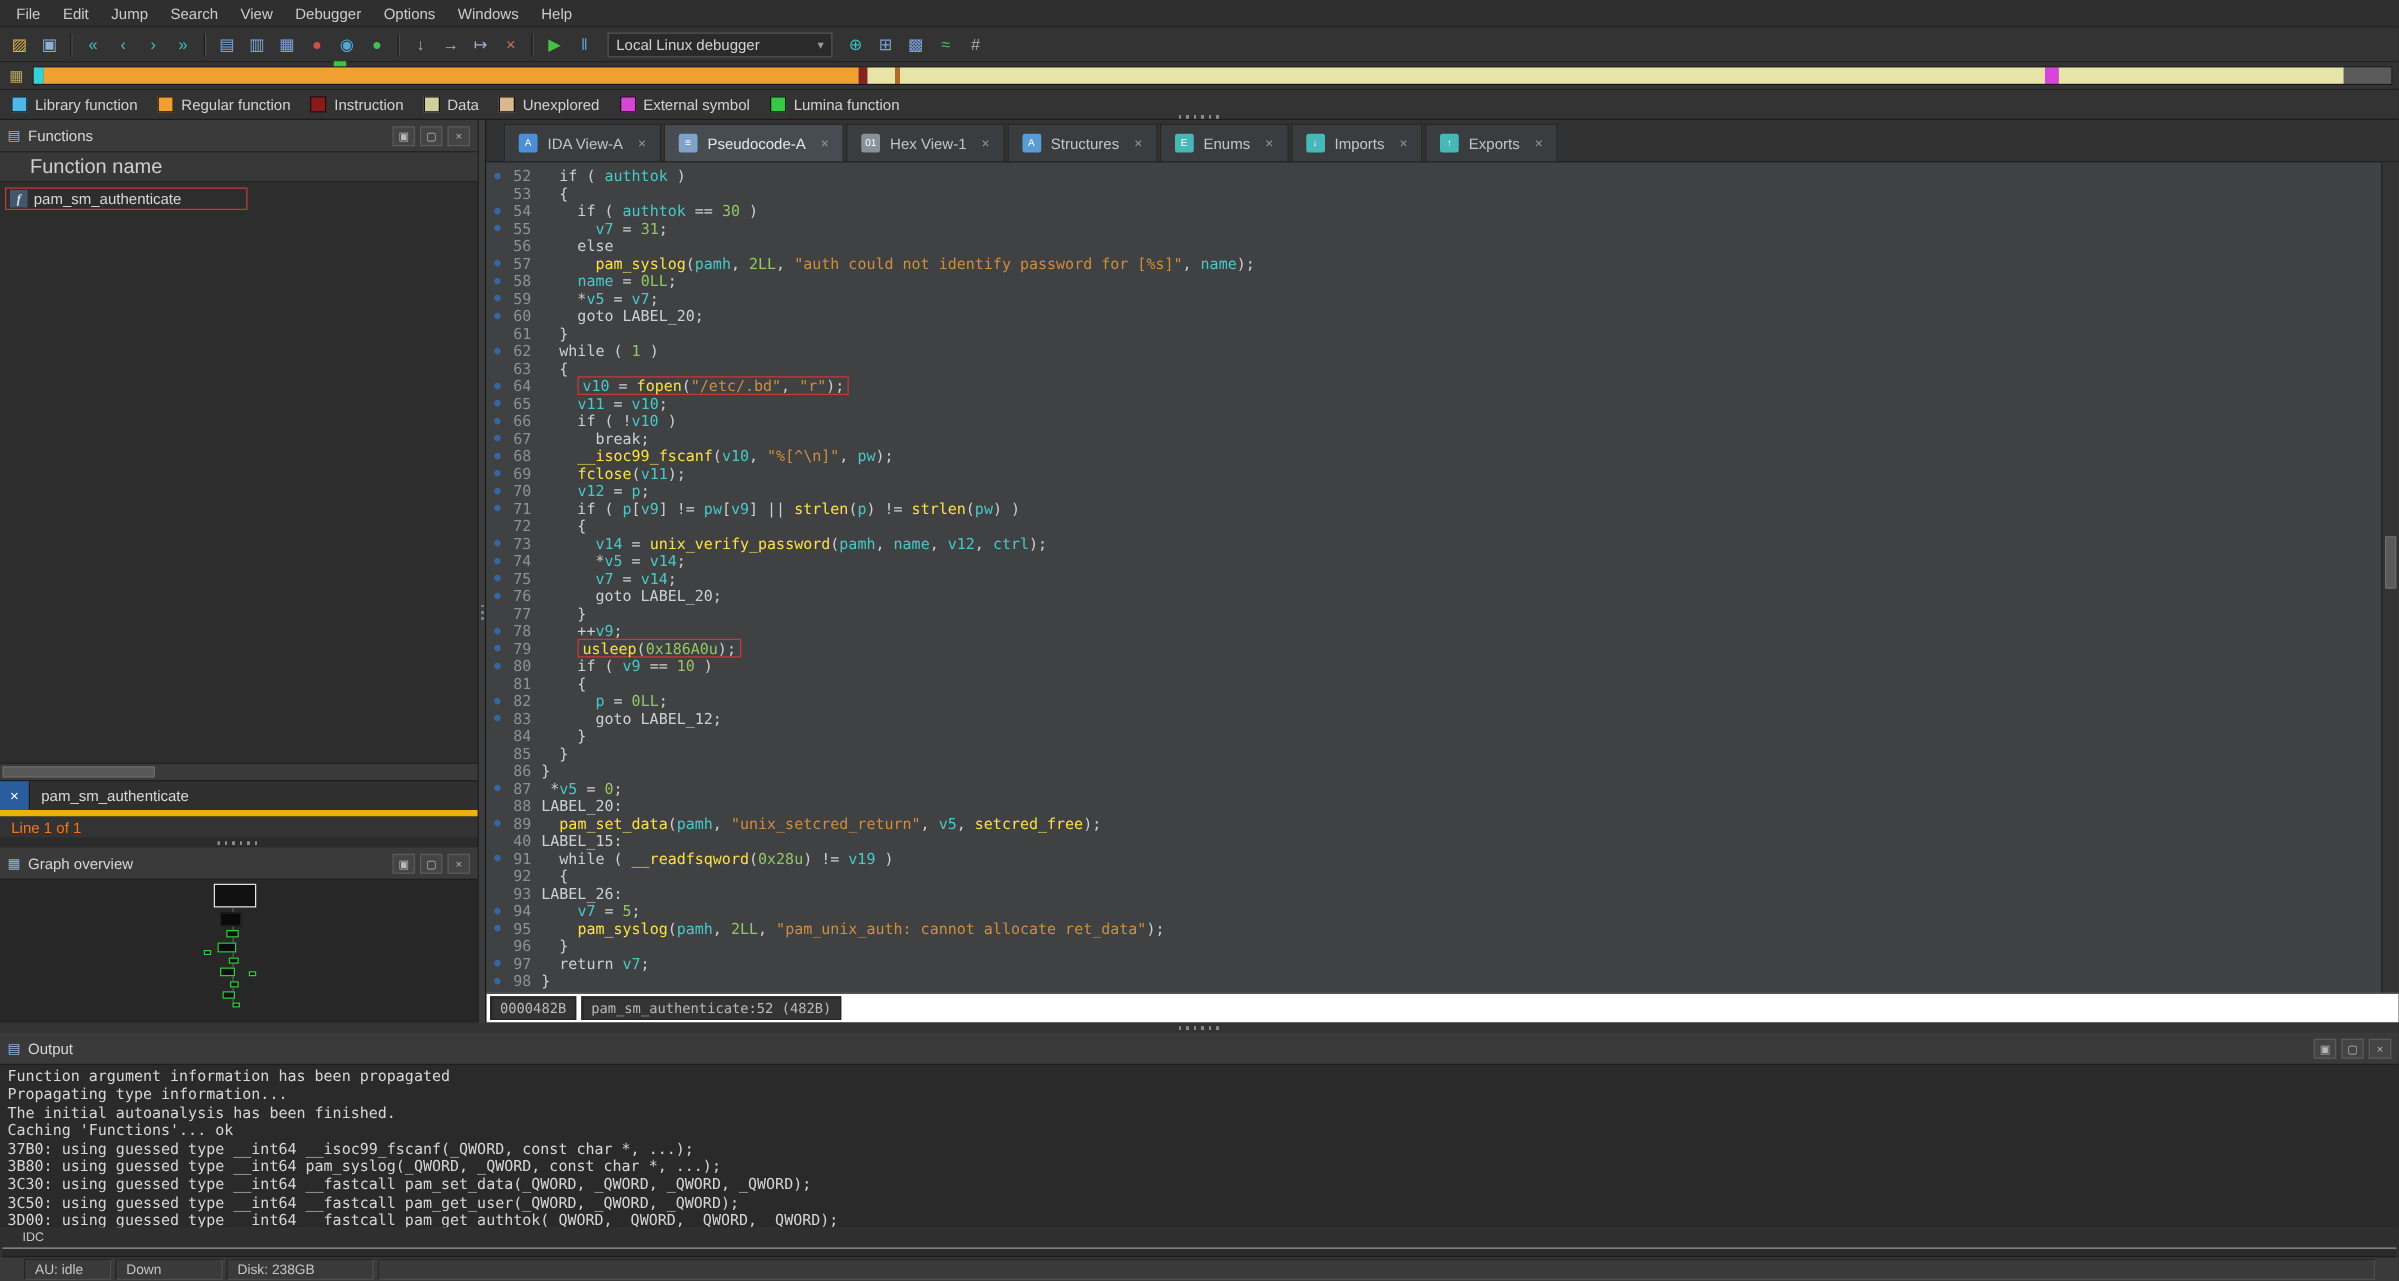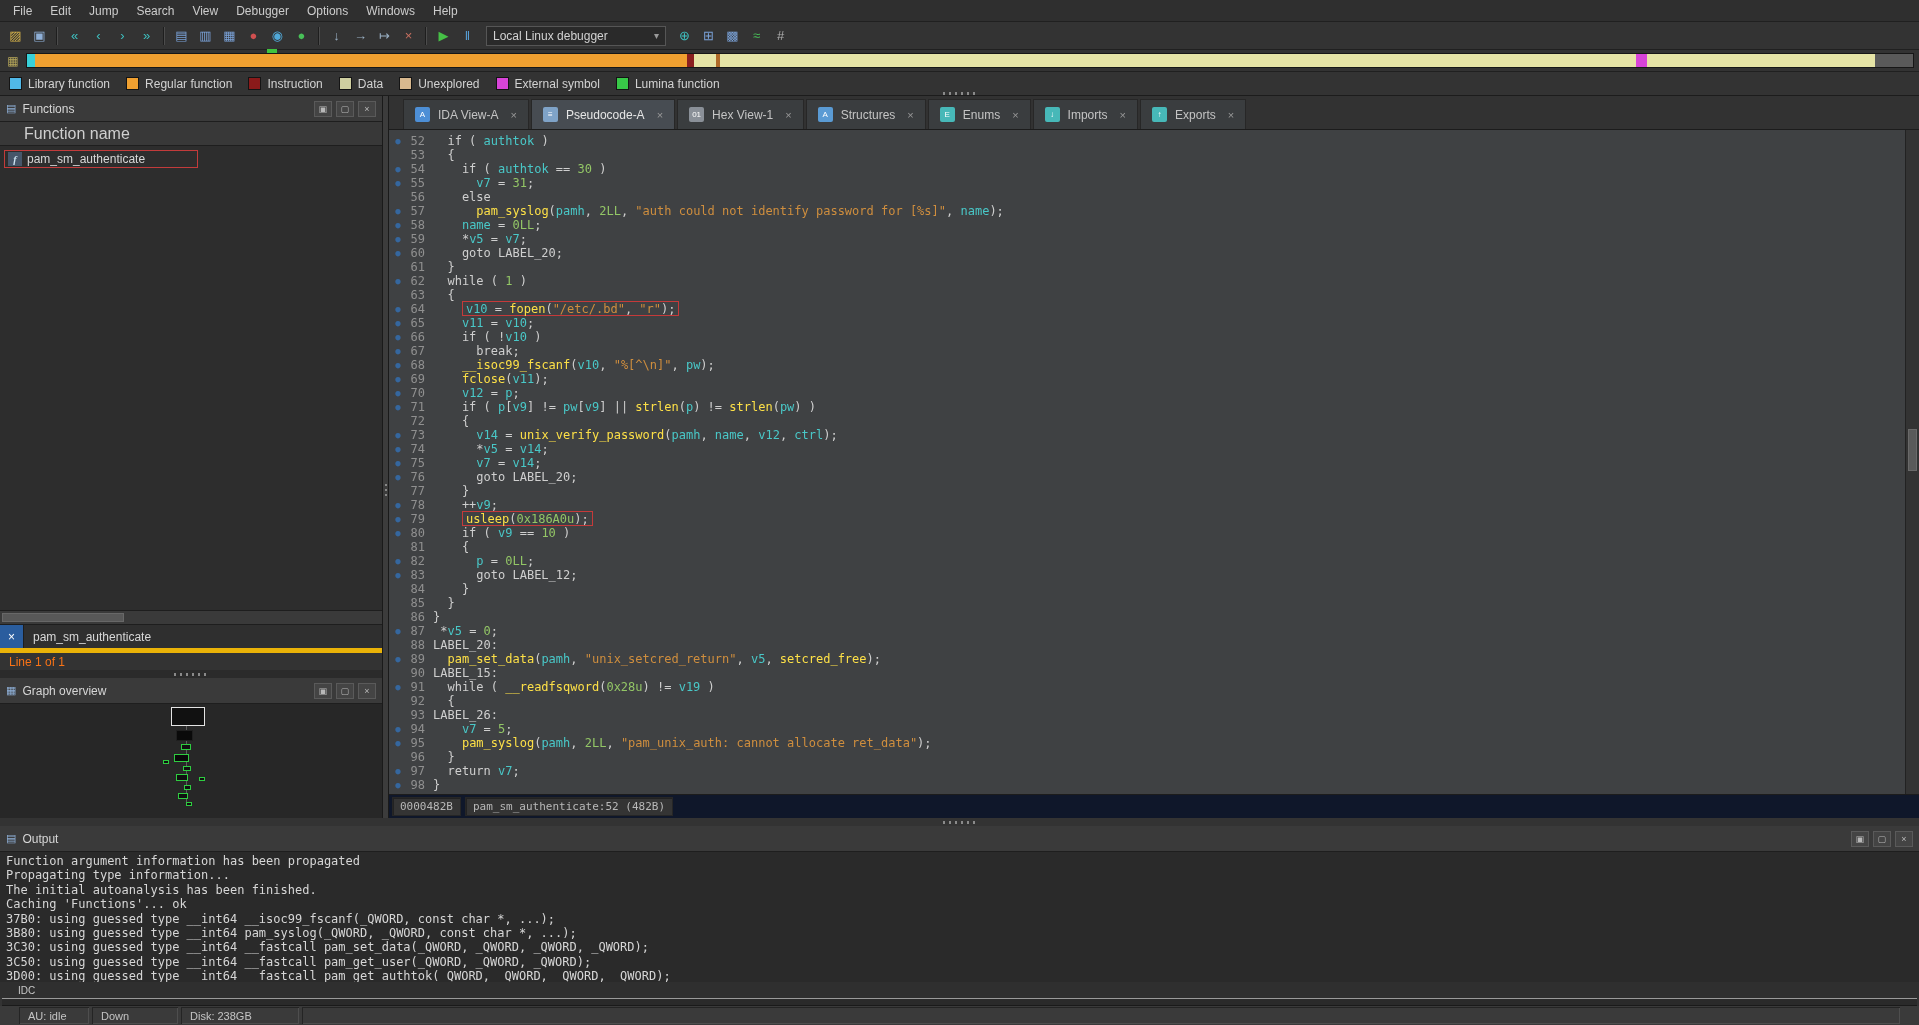--- a/index.html
+++ b/index.html
@@ -80,21 +80,21 @@
   .code-wrap { flex:1; min-height:0; position:relative; background:#3f4143; font:12px/14px "DejaVu Sans Mono", monospace; overflow:hidden; }
   #code { position:absolute; top:4px; left:0; right:14px; }
   .cl { height:14px; display:flex; white-space:pre; }
   .bp { width:18px; text-align:center; color:#35679f; font-size:9px; line-height:14px; flex:0 0 auto; }
   .ln { width:26px; text-align:right; color:#909090; padding-right:8px; flex:0 0 auto; }
   .lt { white-space:pre; }
   .d { color:#cfcfcf; } .v { color:#49c8c8; } .s { color:#cf8e3e; } .n { color:#93c666; } .f { color:#fde047; }
   .redbox { display:inline-block; border:1px solid #c53a3a; padding:0 3px; margin:-1px 0; height:15px; }
   .vscrollbar { position:absolute; right:0; top:0; bottom:0; width:14px; background:#333; border-left:1px solid #222; }
   .vthumb { position:absolute; left:2px; top:45%; width:9px; height:42px; background:#5a5a5a; border:1px solid #6a6a6a; }
-  .code-status { height:24px; background:#0f172a; border-top:1px solid #1c1c1c; display:flex; align-items:center; gap:4px; padding:0 3px; font:11px "DejaVu Sans Mono", monospace; color:#b8b8b8; flex:0 0 auto; }
+  .code-status { height:24px; background:#ffffff; border-top:1px solid #1c1c1c; display:flex; align-items:center; gap:4px; padding:0 3px; font:11px "DejaVu Sans Mono", monospace; color:#b8b8b8; flex:0 0 auto; }
   .cs-cell { background:#343434; border:1px solid #262626; box-shadow:inset 1px 1px 0 #222; padding:2px 7px; }
 
   
   .hsplit { height:8px; background:#333; display:flex; align-items:center; justify-content:center; flex:0 0 auto; }
   .hsplit i { width:34px; height:3px; background:repeating-linear-gradient(90deg,#8a8a8a 0 2px,transparent 2px 6px); }
   .log { height:130px; background:#2a2a2a; font:12px/14.4px "DejaVu Sans Mono", monospace; color:#d6d6d6; padding:2px 6px; overflow:hidden; flex:0 0 auto; }
   .idc-row { height:16px; background:#2f2f2f; display:flex; align-items:center; padding-left:18px; font-size:10px; color:#c8c8c8; flex:0 0 auto; }
   .idc-input { height:8px; background:#2a2a2a; border-top:1px solid #9a9a9a; border-bottom:1px solid #1a1a1a; margin:0 2px; flex:0 0 auto; }
 
   
@@ -377,21 +377,21 @@
             <div class="cl"><span class="bp">●</span><span class="ln">80</span><span class="lt"><span class="d">    if ( </span><span class="v">v9</span><span class="d"> == </span><span class="n">10</span><span class="d"> )</span></span></div>
             <div class="cl"><span class="bp"></span><span class="ln">81</span><span class="lt"><span class="d">    {</span></span></div>
             <div class="cl"><span class="bp">●</span><span class="ln">82</span><span class="lt"><span class="d">      </span><span class="v">p</span><span class="d"> = </span><span class="n">0LL</span><span class="d">;</span></span></div>
             <div class="cl"><span class="bp">●</span><span class="ln">83</span><span class="lt"><span class="d">      goto LABEL_12;</span></span></div>
             <div class="cl"><span class="bp"></span><span class="ln">84</span><span class="lt"><span class="d">    }</span></span></div>
             <div class="cl"><span class="bp"></span><span class="ln">85</span><span class="lt"><span class="d">  }</span></span></div>
             <div class="cl"><span class="bp"></span><span class="ln">86</span><span class="lt"><span class="d">}</span></span></div>
             <div class="cl"><span class="bp">●</span><span class="ln">87</span><span class="lt"><span class="d"> *</span><span class="v">v5</span><span class="d"> = </span><span class="n">0</span><span class="d">;</span></span></div>
             <div class="cl"><span class="bp"></span><span class="ln">88</span><span class="lt"><span class="d">LABEL_20:</span></span></div>
             <div class="cl"><span class="bp">●</span><span class="ln">89</span><span class="lt"><span class="d">  </span><span class="f">pam_set_data</span><span class="d">(</span><span class="v">pamh</span><span class="d">, </span><span class="s">"unix_setcred_return"</span><span class="d">, </span><span class="v">v5</span><span class="d">, </span><span class="f">setcred_free</span><span class="d">);</span></span></div>
-            <div class="cl"><span class="bp"></span><span class="ln">90</span><span class="lt"><span class="d">LABEL_15:</span></span></div>
+            <div class="cl"><span class="bp"></span><span class="ln">40</span><span class="lt"><span class="d">LABEL_15:</span></span></div>
             <div class="cl"><span class="bp">●</span><span class="ln">91</span><span class="lt"><span class="d">  while ( </span><span class="f">__readfsqword</span><span class="d">(</span><span class="n">0x28u</span><span class="d">) != </span><span class="v">v19</span><span class="d"> )</span></span></div>
             <div class="cl"><span class="bp"></span><span class="ln">92</span><span class="lt"><span class="d">  {</span></span></div>
             <div class="cl"><span class="bp"></span><span class="ln">93</span><span class="lt"><span class="d">LABEL_26:</span></span></div>
             <div class="cl"><span class="bp">●</span><span class="ln">94</span><span class="lt"><span class="d">    </span><span class="v">v7</span><span class="d"> = </span><span class="n">5</span><span class="d">;</span></span></div>
             <div class="cl"><span class="bp">●</span><span class="ln">95</span><span class="lt"><span class="d">    </span><span class="f">pam_syslog</span><span class="d">(</span><span class="v">pamh</span><span class="d">, </span><span class="n">2LL</span><span class="d">, </span><span class="s">"pam_unix_auth: cannot allocate ret_data"</span><span class="d">);</span></span></div>
             <div class="cl"><span class="bp"></span><span class="ln">96</span><span class="lt"><span class="d">  }</span></span></div>
             <div class="cl"><span class="bp">●</span><span class="ln">97</span><span class="lt"><span class="d">  return </span><span class="v">v7</span><span class="d">;</span></span></div>
             <div class="cl"><span class="bp">●</span><span class="ln">98</span><span class="lt"><span class="d">}</span></span></div>
           </div>
         <div class="vscrollbar">

